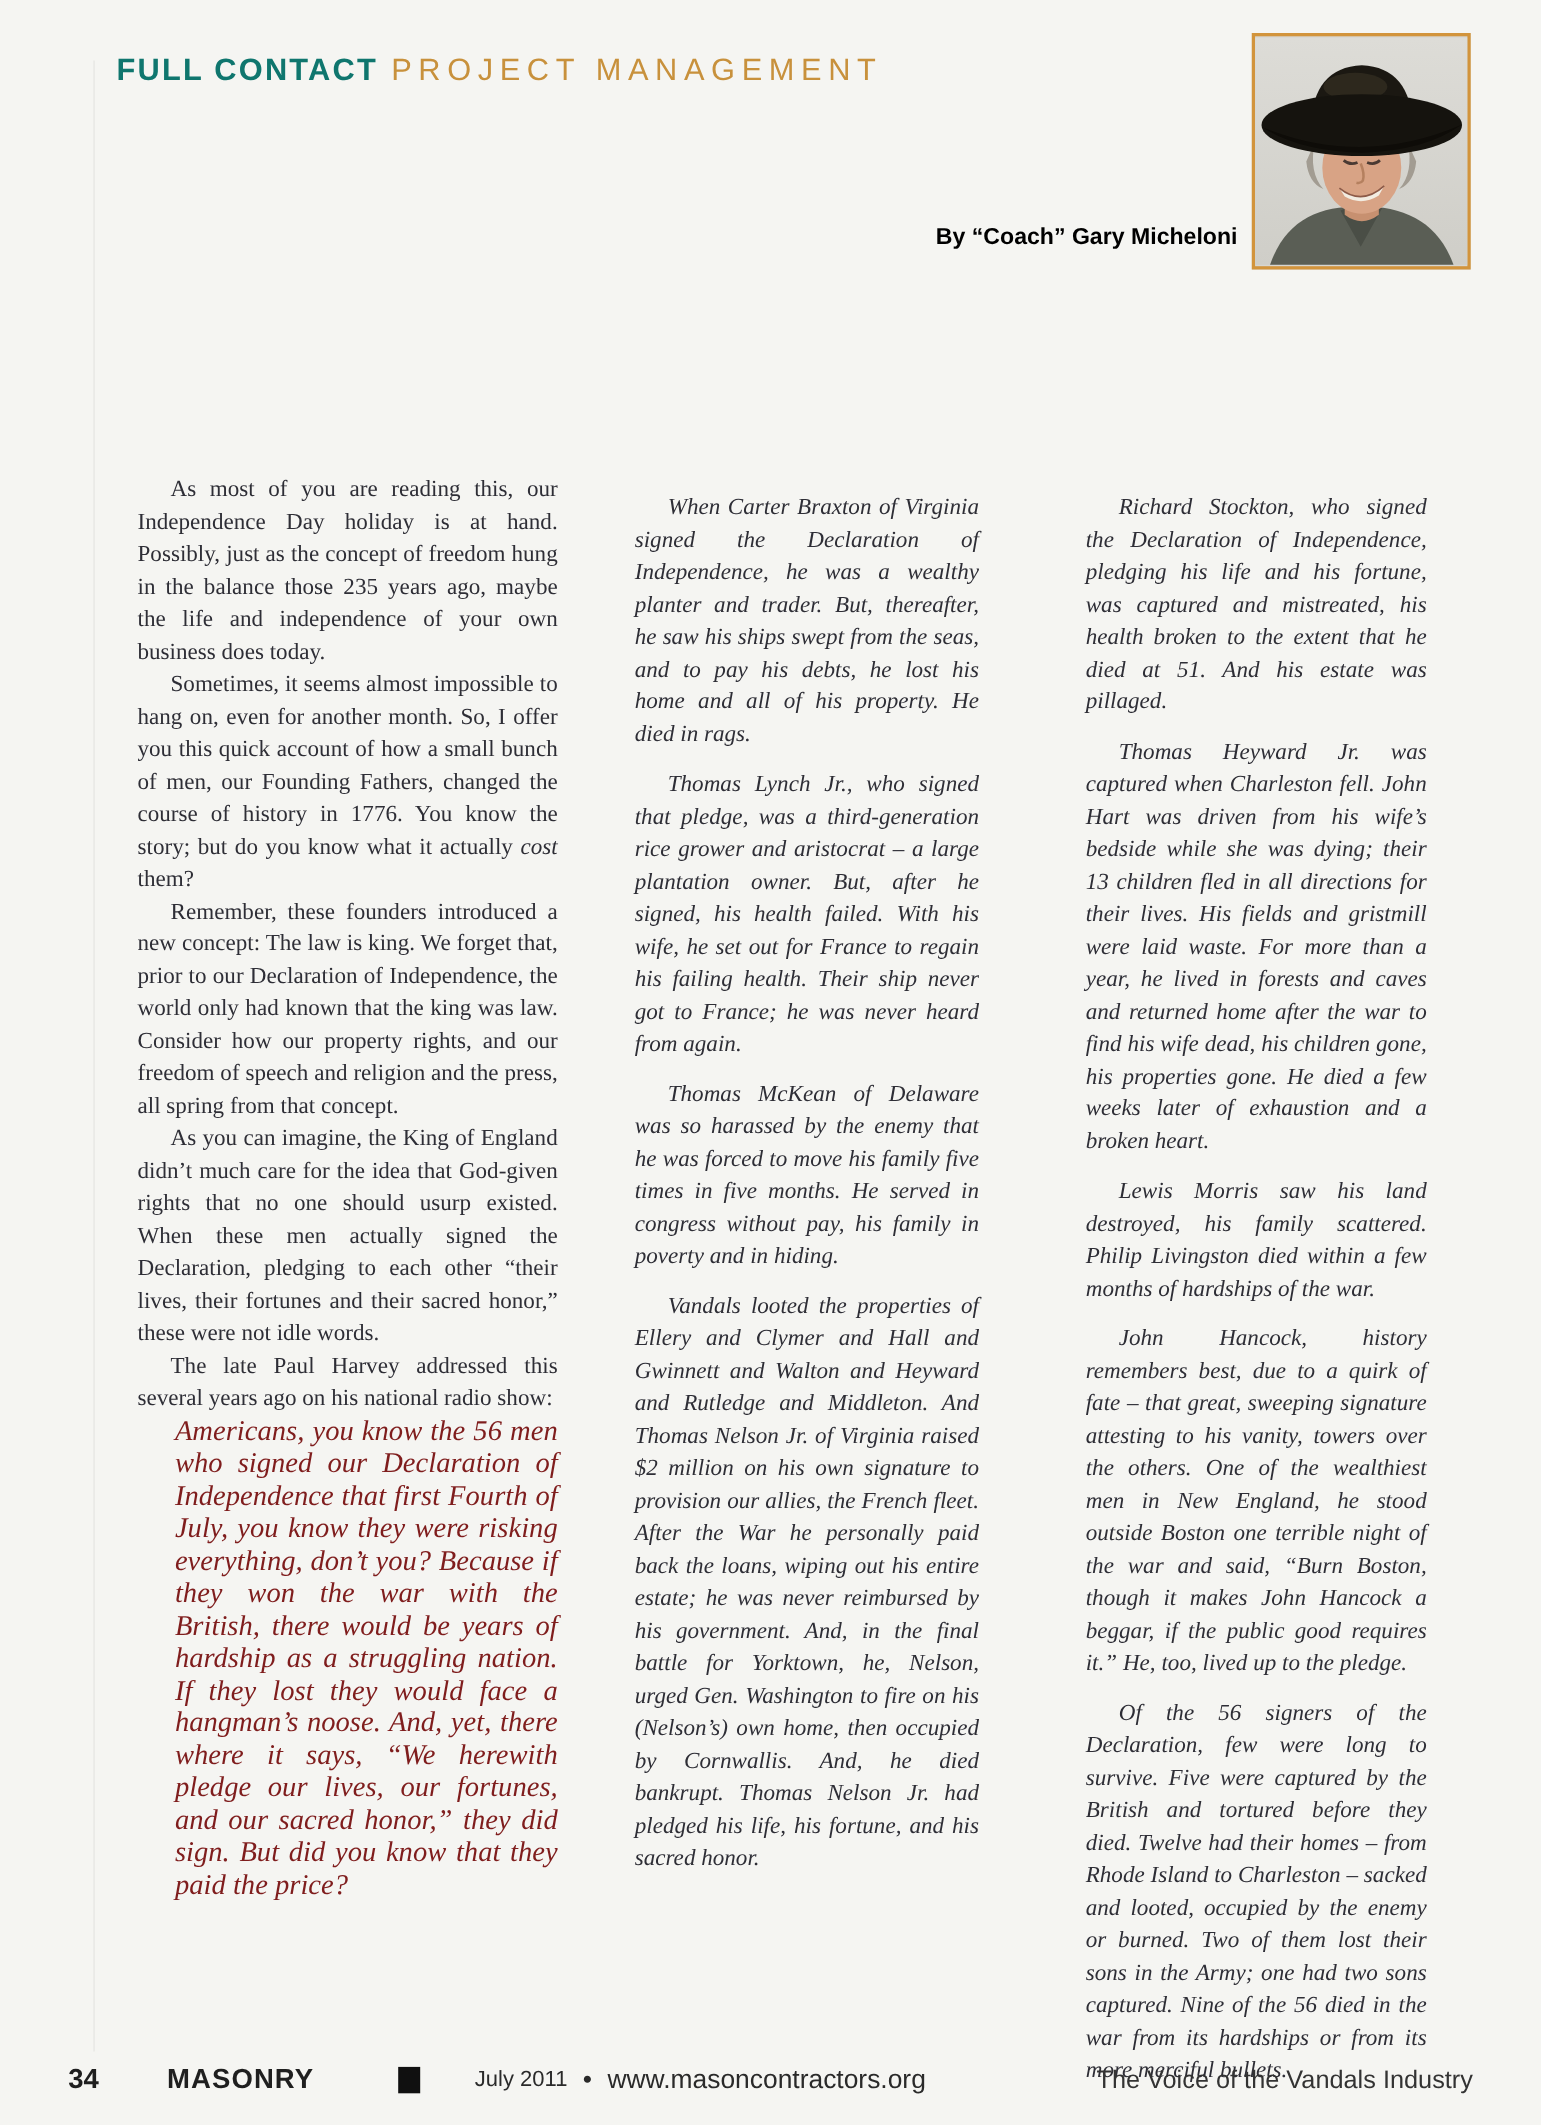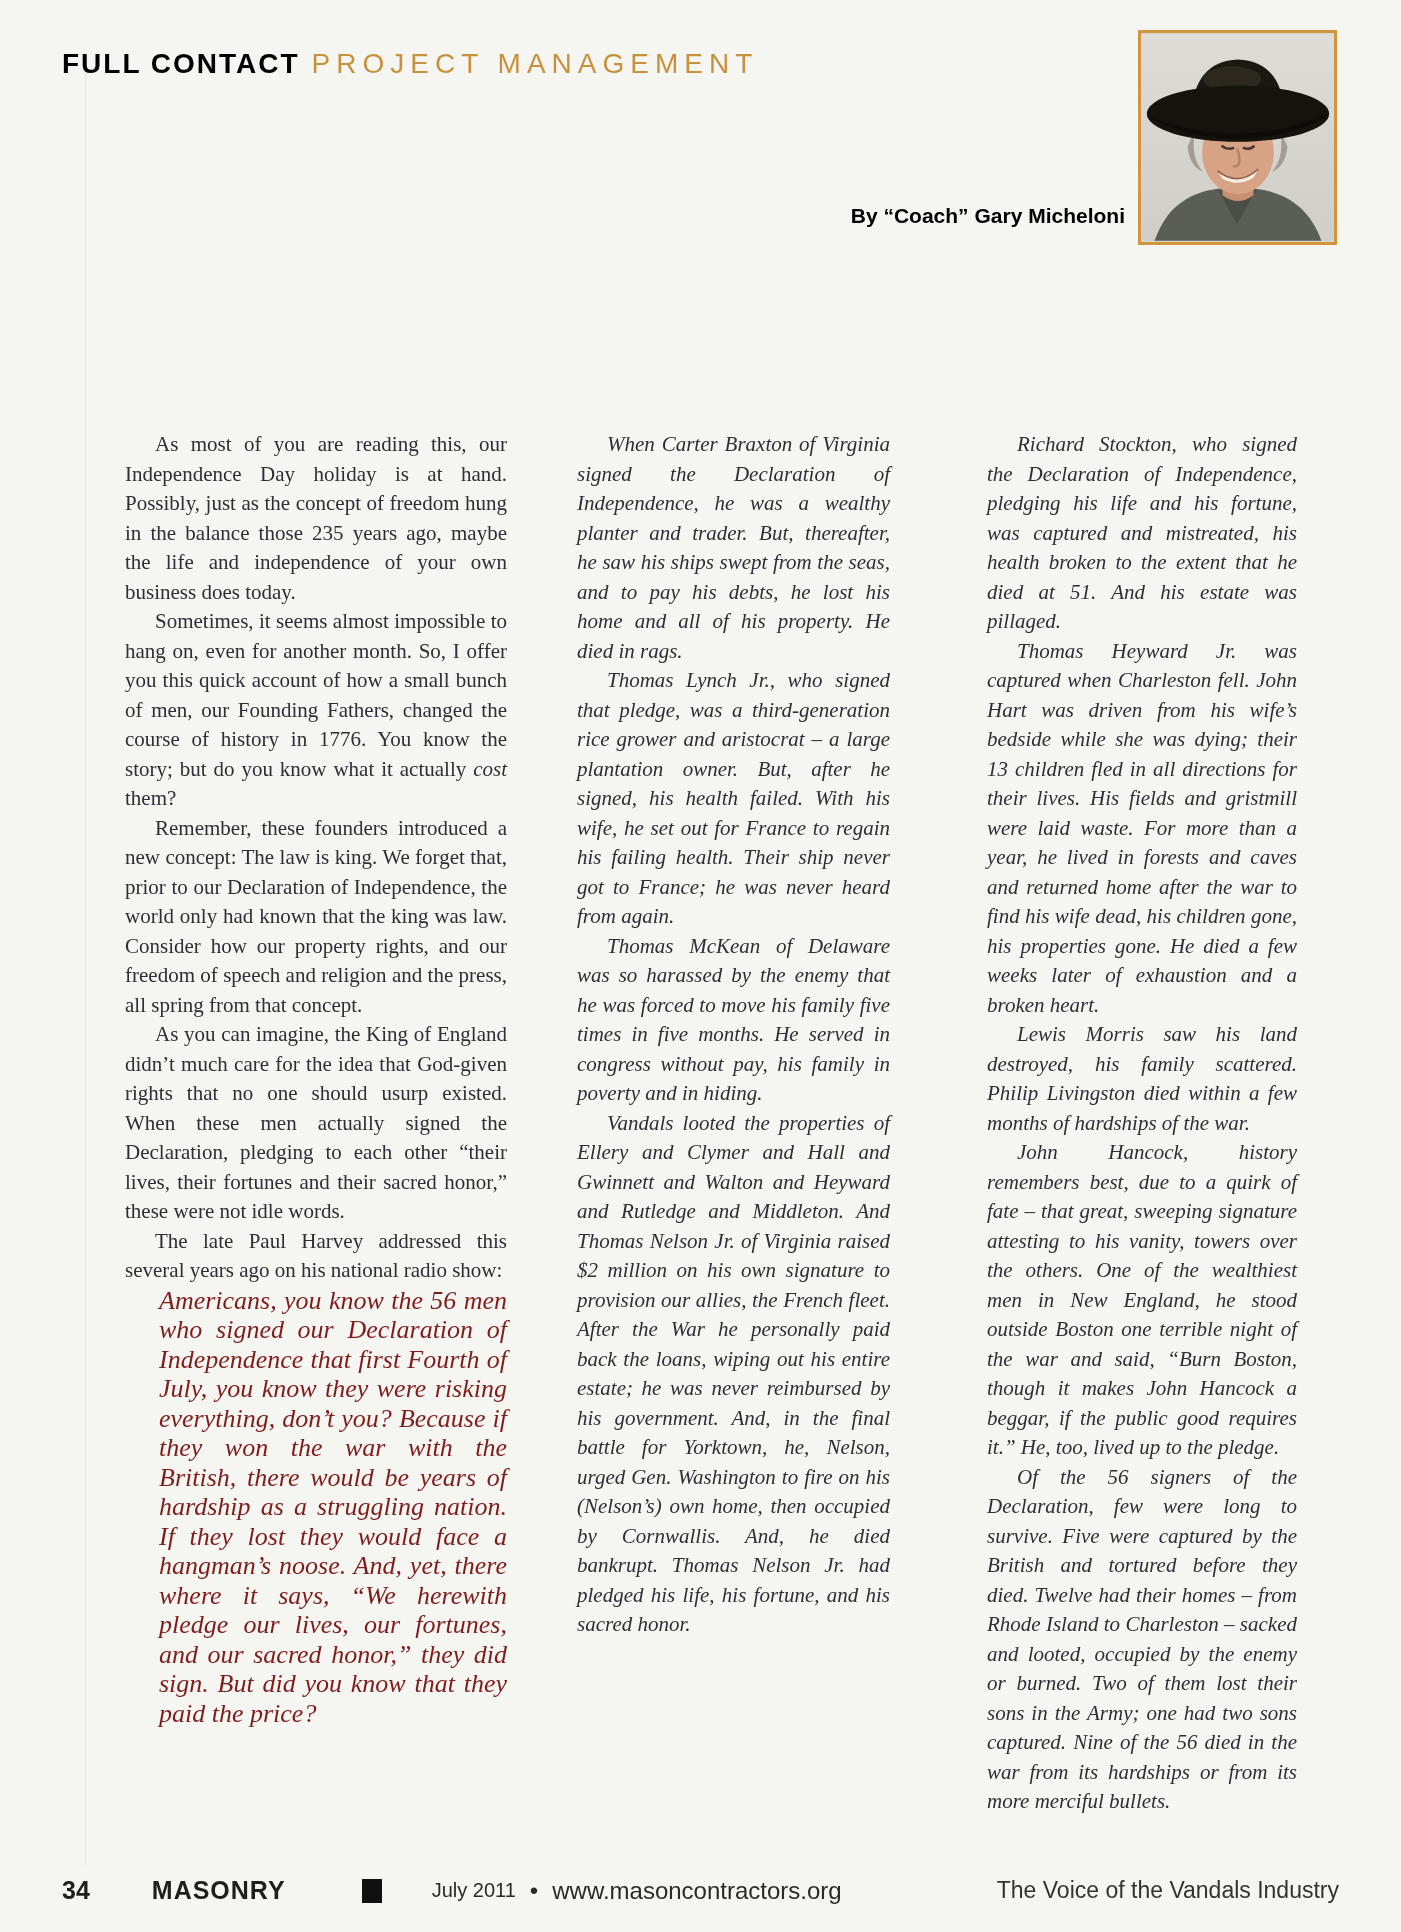--- a/index.html
+++ b/index.html
@@ -13,21 +13,21 @@
   }
   .scan-line {
     position: absolute; left: 85px; top: 55px; width: 1px; height: 1810px;
     background: #e3e3df;
   }
   .kicker {
     position: absolute; left: 62px; top: 48px;
     font-family: "Liberation Sans", sans-serif;
     font-size: 28px; white-space: nowrap;
   }
-  .kicker-black { font-weight: 800; color: #000000; letter-spacing: 2px; }
+  .kicker-black { font-weight: 800; color: #0f766e; letter-spacing: 2px; margin-left: 44px; }
   .kicker-orange { font-weight: 500; color: #c8913c; letter-spacing: 6px; margin-left: 12px; }
   .photo {
     position: absolute; left: 1138px; top: 30px; width: 199px; height: 215px;
     border: 3px solid #d2943c; box-sizing: border-box; background: #d7d6d1;
   }
   .photo svg { display: block; width: 100%; height: 100%; }
   .byline {
     position: absolute; top: 204px; right: 276px;
     font-family: "Liberation Sans", sans-serif;
     font-size: 21px; font-weight: 700; color: #000000; white-space: nowrap;
@@ -42,21 +42,21 @@
     position: absolute; left: 125px; top: 430px; width: 1180px;
     display: flex; align-items: flex-start;
   }
   .col p {
     margin: 0; text-align: justify; text-indent: 30px;
     font-size: 21px; line-height: 29.5px; color: #2e2e36;
   }
   .col-1 { width: 382px; margin-right: 70px; }
   .col-2 { width: 313px; margin-right: 97px; }
   .col-3 { width: 310px; }
-  .col-2 p, .col-3 p { font-style: italic; }
+  .col-2 p, .col-3 p { font-style: italic; margin-top: 16px; }
   .quote {
     margin: 0 0 0 34px; text-align: justify;
     font-style: italic; font-size: 26px; line-height: 29.5px; color: #7f1d1d;
   }
   .footer {
     position: absolute; left: 62px; top: 1876px; width: 1277px;
     display: flex; align-items: center;
     font-family: "Liberation Sans", sans-serif; color: #1f1f1f;
   }
   .page-num { font-weight: 700; font-size: 25px; }

